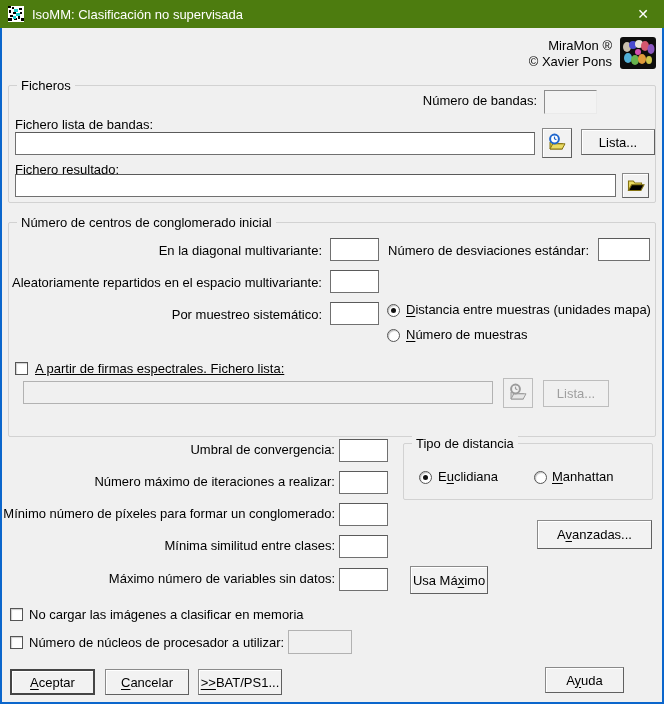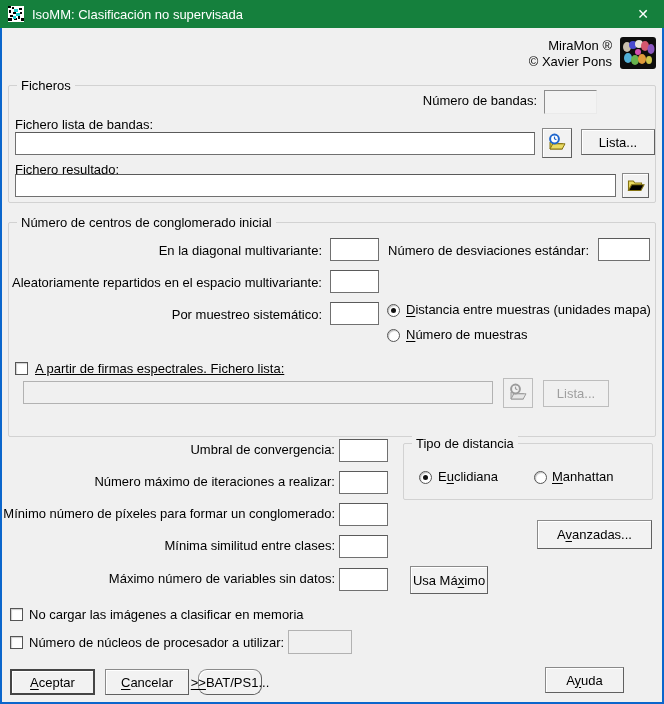--- a/index.html
+++ b/index.html
@@ -6,21 +6,21 @@
   html,body { background:#555; }
   #window {
     position: relative; width: 664px; height: 704px;
     background: #f0f0f0;
     font-family: "Liberation Sans", sans-serif;
     font-size: 13px; color: #000;
     box-shadow: inset 0 0 0 2px #0b66cc;
     overflow: hidden;
   }
   
-  .titlebar { position:absolute; left:0; top:0; width:664px; height:28px; background:#15803d; display:flex; align-items:center; }
+  .titlebar { position:absolute; left:0; top:0; width:664px; height:28px; background:#4d7c0f; display:flex; align-items:center; }
   .titlebar .appicon { margin-left:8px; width:16px; height:16px; flex:0 0 auto; }
   .titlebar .title { color:#fff; margin-left:8px; font-size:13px; white-space:nowrap; }
   .close-btn { position:absolute; right:4px; top:0; width:34px; height:28px; color:#fff;
     display:flex; align-items:center; justify-content:center; font-size:14px; cursor:default; }
   
   .lbl { position:absolute; white-space:nowrap; line-height:16px; }
   .group { position:absolute; border:1px solid #d2d2d2; border-radius:2px; }
   .group > .gtitle { position:absolute; top:-8px; left:8px; background:#f0f0f0; padding:0 4px; line-height:15px; white-space:nowrap; }
   .edit { position:absolute; background:#fff; border:1px solid #707070; border-top-color:#5a5a5a;
     font-family:"Liberation Sans",sans-serif; font-size:13px; padding:0 3px; outline:none; }
@@ -204,20 +204,20 @@
   <span class="checkbox" style="left:10px; top:636px;"></span>
   <span class="lbl" style="left:29px; top:635px;">Número de núcleos de procesador a utilizar:</span>
   <input class="edit disabled" disabled="" style="left: 288px; top: 630px; width: 64px; height: 24px;" value="">
 
   <button class="btn default" style="left:10px; top:669px; width:85px; height:26px;text-align:right;">
     <span><span></span><span class="mn">A</span><span>ceptar</span></span>
   </button>
   <button class="btn" style="left:105px; top:669px; width:84px; height:26px;">
     <span><span></span><span class="mn">C</span><span>ancelar</span></span>
   </button>
-  <button class="btn" style="left:198px; top:669px; width:64px; height:26px;border-radius:9px;">
+  <button class="btn" style="left:198px; top:669px; width:84px; height:26px;">
     <span><span></span><span class="mn">&gt;&gt;</span><span>BAT/PS1...</span></span>
   </button>
   <button class="btn" style="left:545px; top:667px; width:79px; height:26px;">
     <span><span>A</span><span class="mn">y</span><span>uda</span></span>
   </button>
 
 </div>
 
 </body></html>

